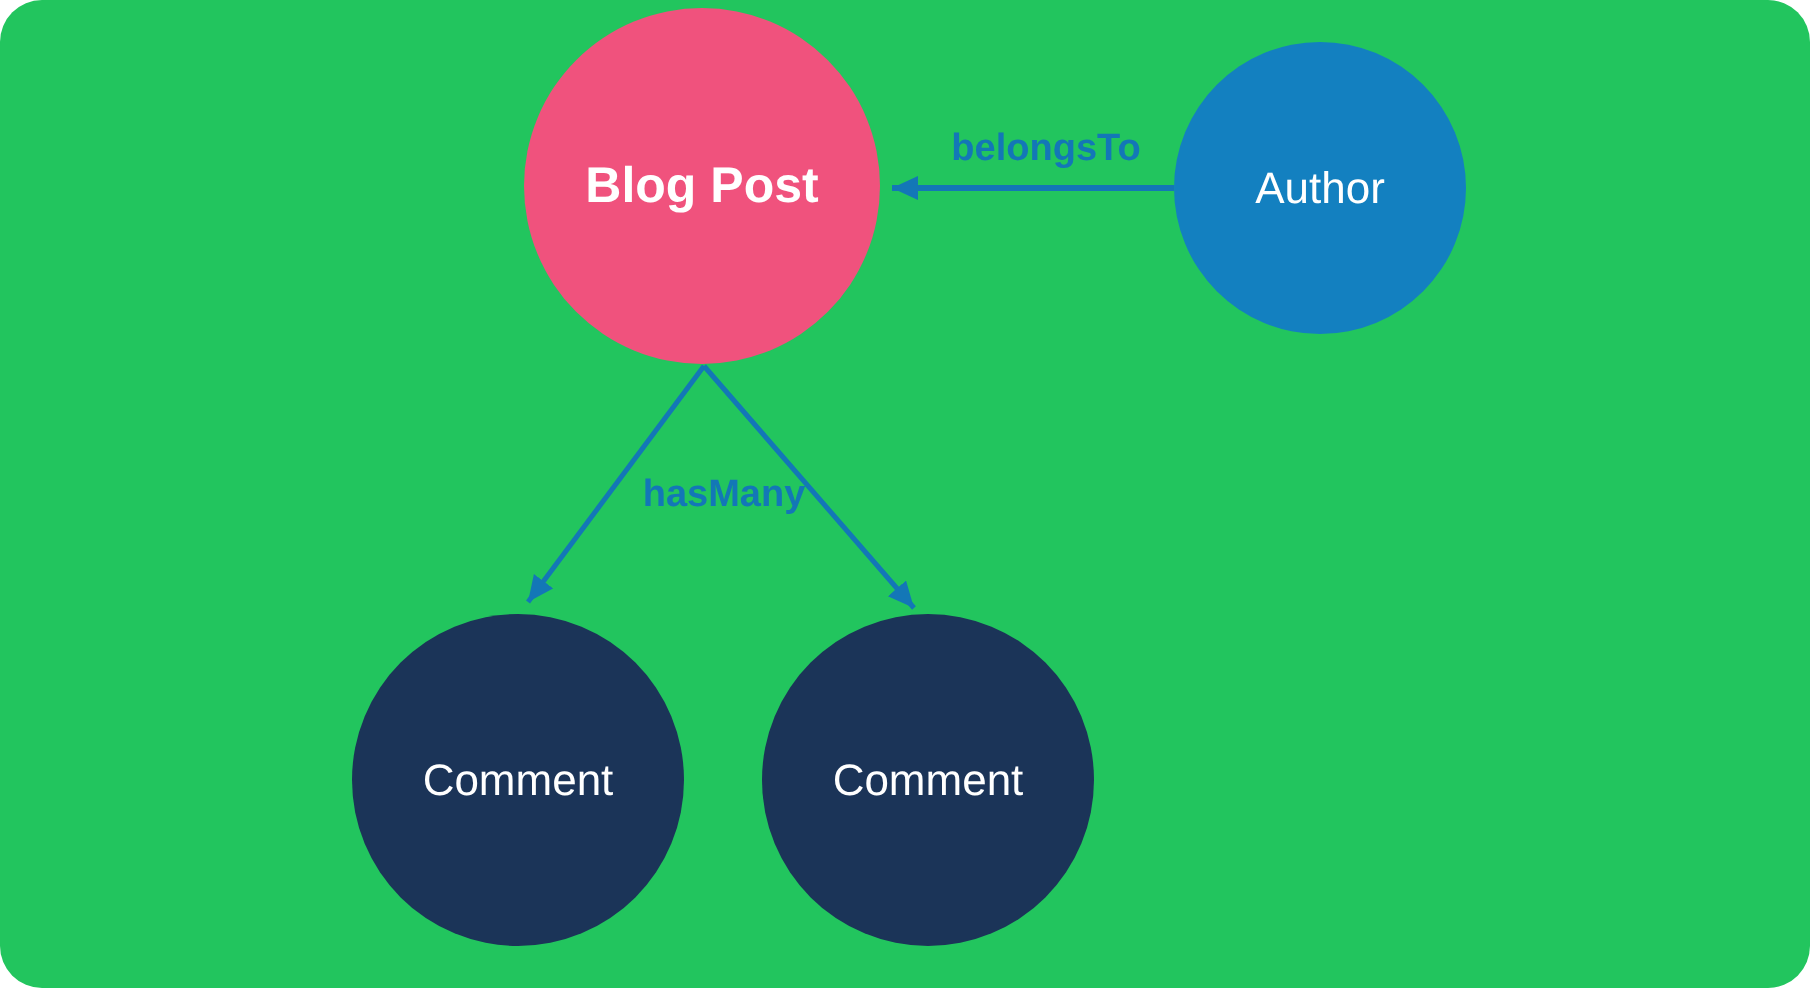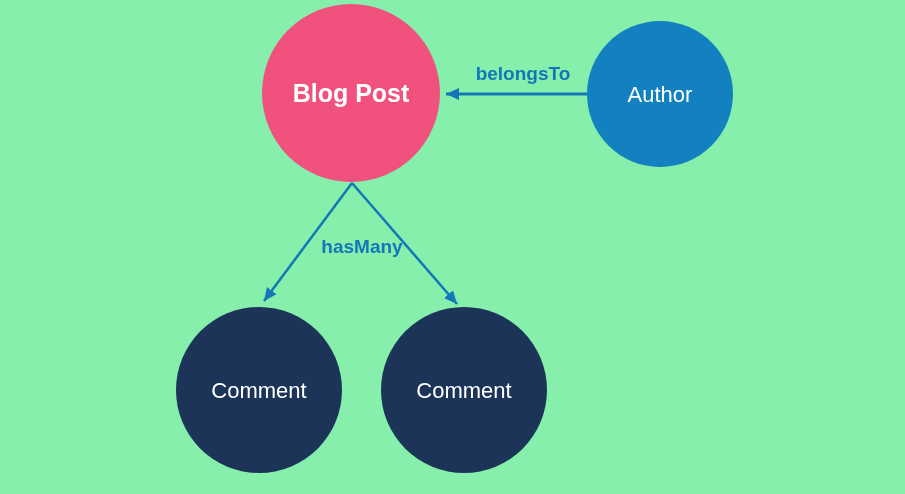--- a/index.html
+++ b/index.html
@@ -4,23 +4,24 @@
 <style>
   html, body {
     margin: 0;
     padding: 0;
     background: #ffffff;
   }
   .canvas {
     position: relative;
     width: 905px;
     height: 494px;
-    background: #86efac;
+    background: #22c55e;
     overflow: hidden;
     font-family: "Liberation Sans", sans-serif;
+    border-radius: 21px;
   }
   svg {
     display: block;
   }
   .node-label {
     font-family: "Liberation Sans", sans-serif;
     text-anchor: middle;
     dominant-baseline: central;
   }
   .node-label.big {

